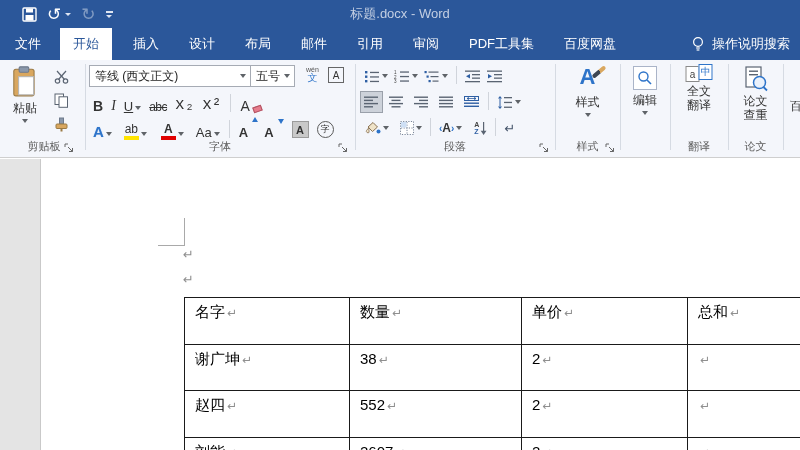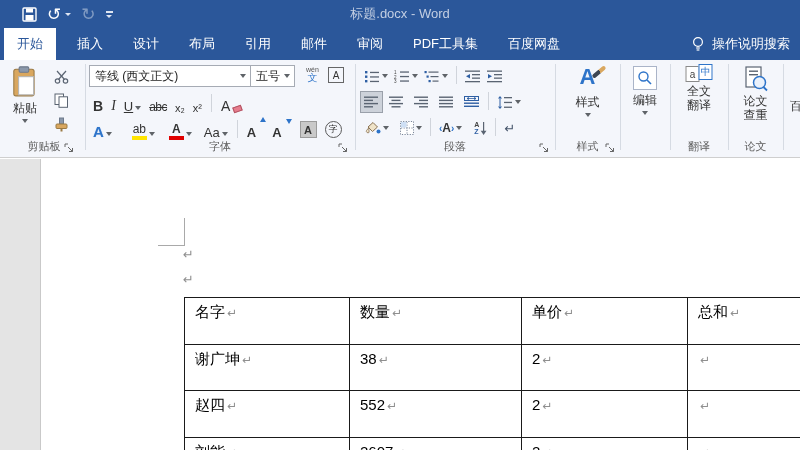--- a/index.html
+++ b/index.html
@@ -44,21 +44,21 @@
   .g-font { position:absolute; left:85px; top:0; width:270px; height:98px;padding-left:22px; }
   .combo { position:absolute; top:5px; height:22px; background:#fff; border:1px solid #a6abb4; display:flex; align-items:center; font-size:12px; color:#222; padding-left:5px; cursor:default; }
   .combo .dd { margin-left:auto; margin-right:4px; }
   .fRow { position:absolute; left:4px; display:flex; align-items:flex-end; gap:0; height:22px; }
   .fbtn { display:flex; align-items:flex-end; justify-content:center; padding:0 4px; height:22px; font-size:13px; color:#333; cursor:default; }
   .fbtn .dd { margin:0 0 4px 2px; }
   .b { font-weight:bold; font-size:14px; }
   .i { font-style:italic; font-family:"Liberation Serif","DejaVu Serif",serif; font-size:14px; }
   .u { text-decoration:underline; font-size:13px; }
   .strike { text-decoration:line-through; font-size:12px; letter-spacing:-.5px; }
-  .subsup { font-size:11px; }
+  .subsup { font-size:16px;font-family:Liberation Mono, monospace; }
   .minidiv { width:1px; height:18px; background:#d0d4db; margin:0 5px 2px 5px; align-self:flex-end; }
   .clearfmt { position:relative; font-size:14px; color:#333; }
   .clearfmt .eraser { position:absolute; right:-8px; bottom:2px; width:9px; height:6px; background:#e77c8d; border:1px solid #b05463; transform:rotate(-20deg); }
   .fx-a { color:#2e74c9; font-weight:bold; font-size:15px; text-shadow:0 0 1px #9cc0ef; }
   .bar-btn { display:flex; flex-direction:column; align-items:center; line-height:1; gap:1px; }
   .bar-btn .t { font-size:12px; font-weight:bold; color:#333; }
   .bar-btn .bar { width:15px; height:4px; }
   .grow-shrink { position:relative; font-size:13px; font-weight:bold; color:#333; }
   .tri-up { position:absolute; top:-1px; right:-6px; width:0; height:0; border-left:3px solid transparent; border-right:3px solid transparent; border-bottom:5px solid #2e74c9; }
   .tri-dn { position:absolute; top:1px; right:-6px; width:0; height:0; border-left:3px solid transparent; border-right:3px solid transparent; border-top:5px solid #2e74c9; }
@@ -136,26 +136,27 @@
       <div class="qat-btn qat-custom">
         <span class="bar"></span>
         <span class="dd white tiny"></span>
       </div>
     </div>
     <div class="win-title">标题.docx - Word</div>
   </div>
 
   <div class="tabbar">
     <div class="tabs">
+        <div class="tab">文件</div>
         <div class="tab active">开始</div>
         <div class="tab">插入</div>
         <div class="tab">设计</div>
         <div class="tab">布局</div>
+        <div class="tab">邮件</div>
         <div class="tab">引用</div>
-        <div class="tab">邮件</div>
         <div class="tab">审阅</div>
         <div class="tab">PDF工具集</div>
         <div class="tab">百度网盘</div>
       </div>
     <div class="searchbox">
       <svg width="14" height="16" viewBox="0 0 14 16">
         <circle cx="7" cy="6" r="4.4" fill="none" stroke="#fff" stroke-width="1.2"></circle>
         <line x1="5.2" y1="12" x2="8.8" y2="12" stroke="#fff" stroke-width="1.2"></line>
         <line x1="5.6" y1="14" x2="8.4" y2="14" stroke="#fff" stroke-width="1.2"></line>
       </svg>
@@ -246,21 +247,21 @@
             <span>A</span>
             <span class="eraser"></span>
           </span>
       </div>
 
       <div class="fRow" style="top:58px">
         <span class="fbtn">
             <span class="fx-a">A</span>
             <span class="dd"></span>
           </span>
-        <span class="fbtn" style="margin-left:12px">
+        <span class="fbtn" style="margin-left:4px">
           <span class="bar-btn">
               <span class="t" style="font-weight:normal">ab</span>
               <span class="bar" style="background:#ffe400"></span>
             </span>
             <span class="dd"></span>
         </span>
         <span class="fbtn" style="margin-left:6px">
           <span class="bar-btn">
               <span class="t">A</span>
               <span class="bar" style="background:#e00000"></span>

